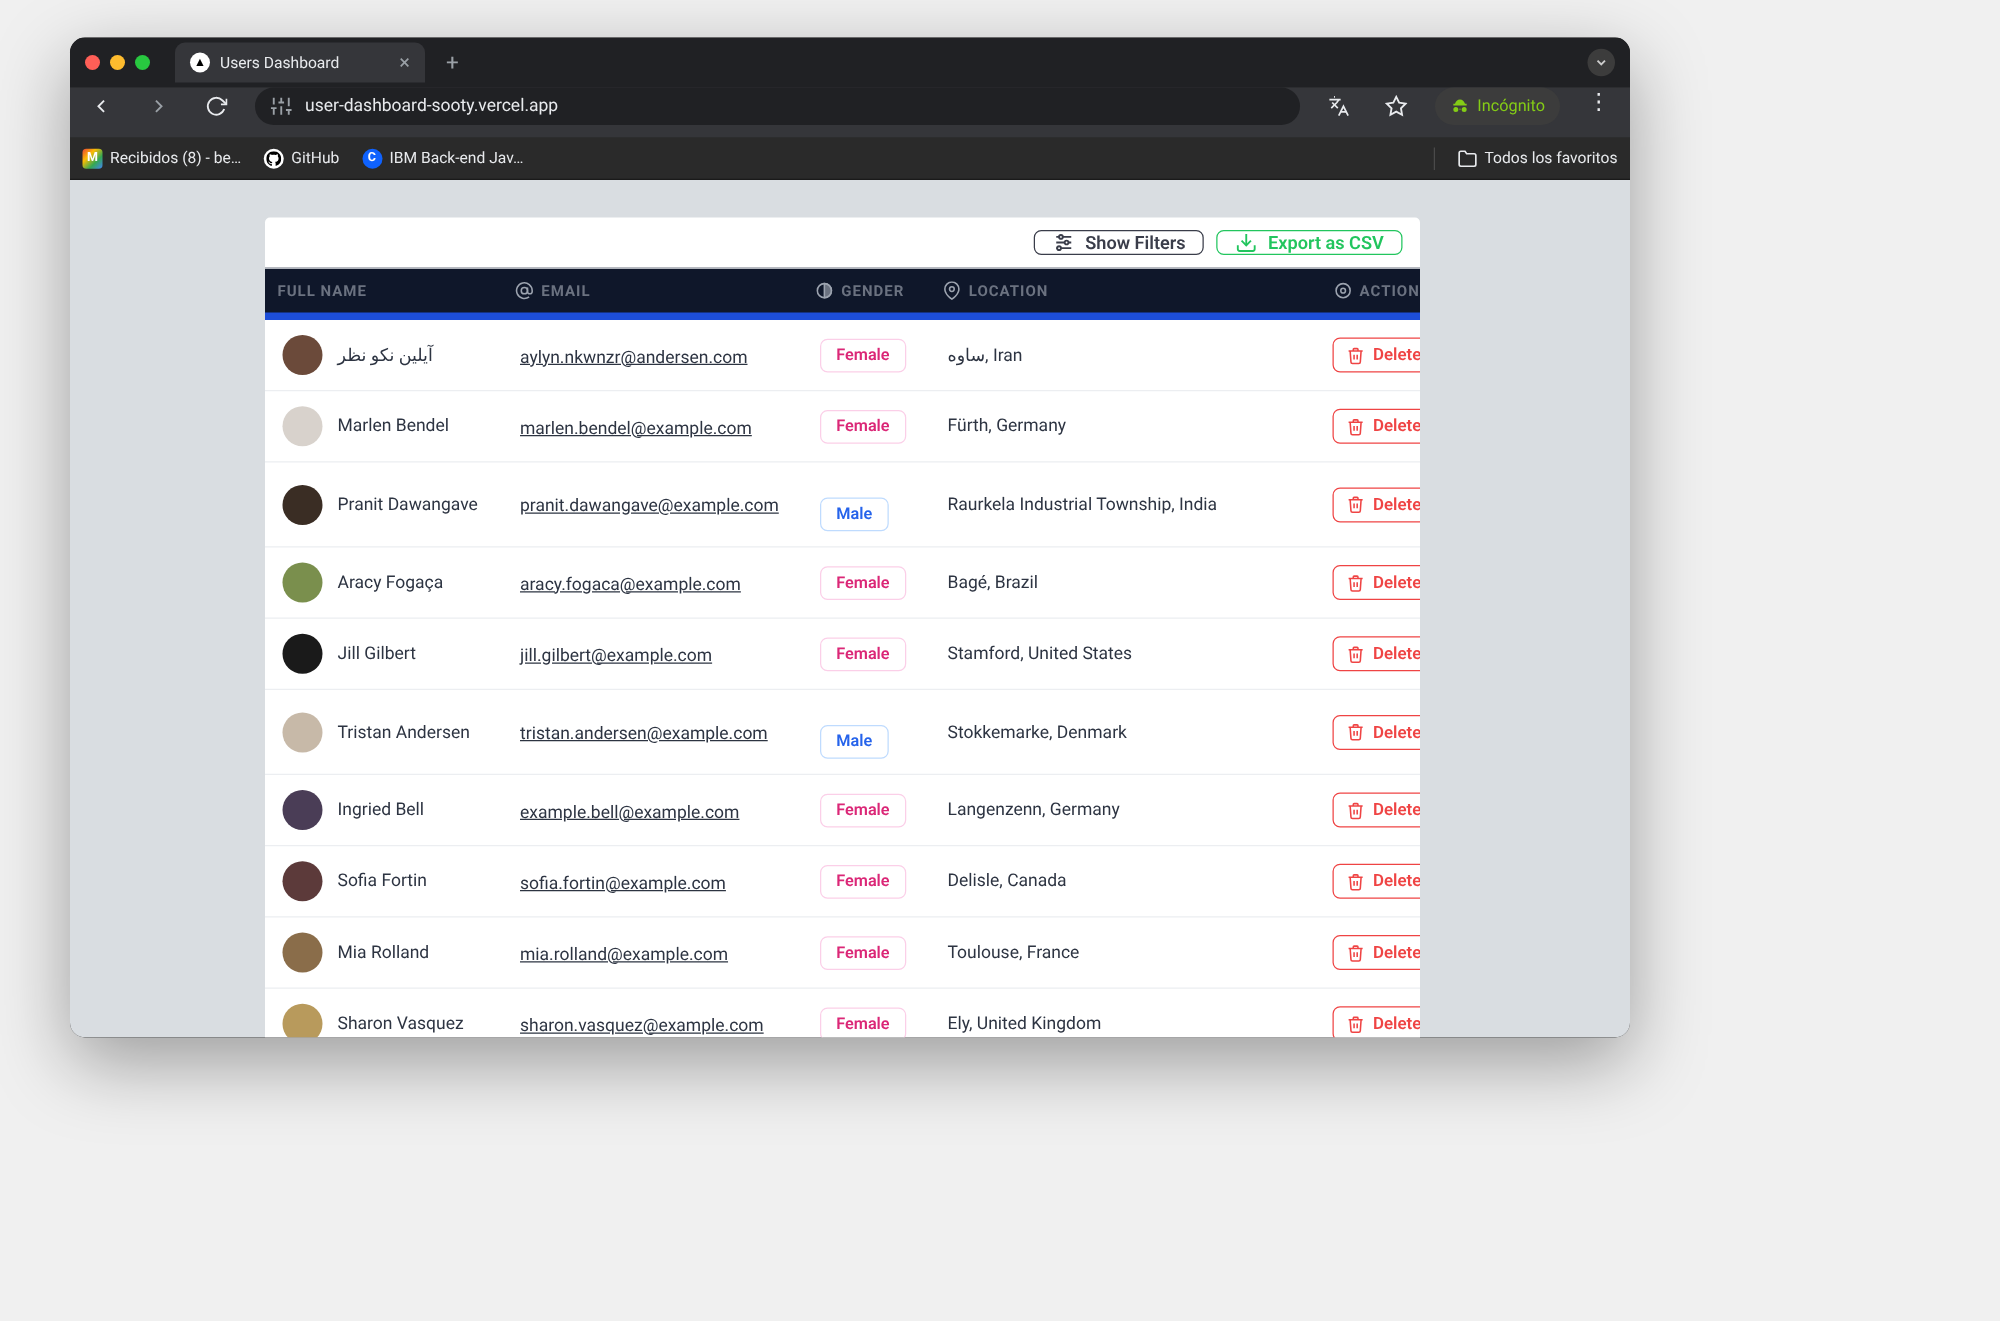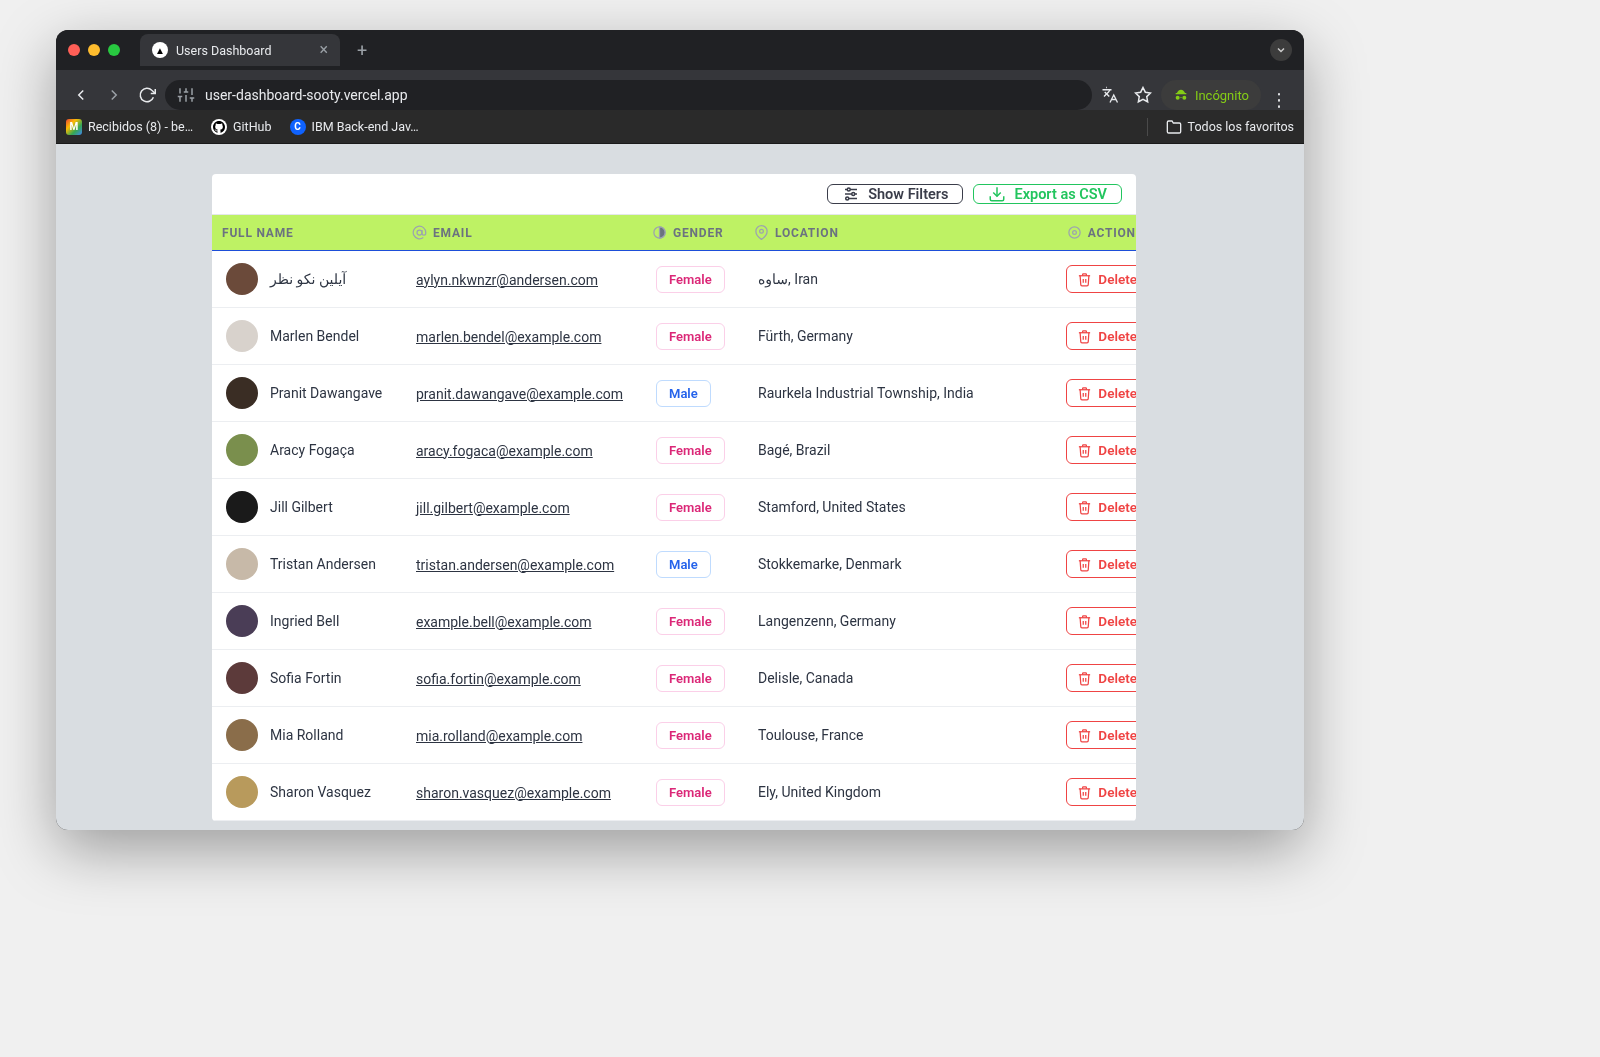--- a/index.html
+++ b/index.html
@@ -94,23 +94,23 @@
   align-items: center;
   justify-content: center;
   font-size: 12px;
   cursor: pointer;
 }
 
 .toolbar {
   height: 40px;
   background: #35363a;
   display: flex;
-  align-items: flex-end;
+  align-items: flex-start;
   padding: 0 10px;
-  gap: 3px;
+  gap: 16px;
 }
 .nav-btn {
   width: 30px;
   height: 30px;
   color: #9aa0a6;
   display: flex;
   align-items: center;
   justify-content: center;
   cursor: pointer;
   border-radius: 50%;
@@ -250,23 +250,23 @@
 .btn-export {
   border: 1.5px solid #22c55e;
   color: #22c55e;
 }
 .btn svg { width: 18px; height: 18px; }
 
 .thead {
   display: grid;
   grid-template-columns: 190px 240px 102px 290px 100px;
   align-items: center;
-  background: #bef264;
+  background: #0f172a;
   border-top: 1px solid #e5e7eb;
-  border-bottom: 1px solid #1d4ed8;
+  border-bottom: 6px solid #1d4ed8;
   padding: 10px 10px;
   column-gap: 0;
 }
 .th {
   display: flex;
   align-items: center;
   gap: 6px;
   color: #6b7280;
   font-size: 12px;
   font-weight: 700;
@@ -310,20 +310,21 @@
 }
 .gender-female {
   border: 1.5px solid #fbcfe8;
   color: #db2777;
   background: #fff;
 }
 .gender-male {
   border: 1.5px solid #bfdbfe;
   color: #2563eb;
   background: #fff;
+  margin-top: 16px;
 }
 .cell-location {
   font-size: 14px;
   color: #2d3442;
 }
 .cell-actions {
   display: flex;
   justify-content: flex-end;
 }
 .delete-btn {

